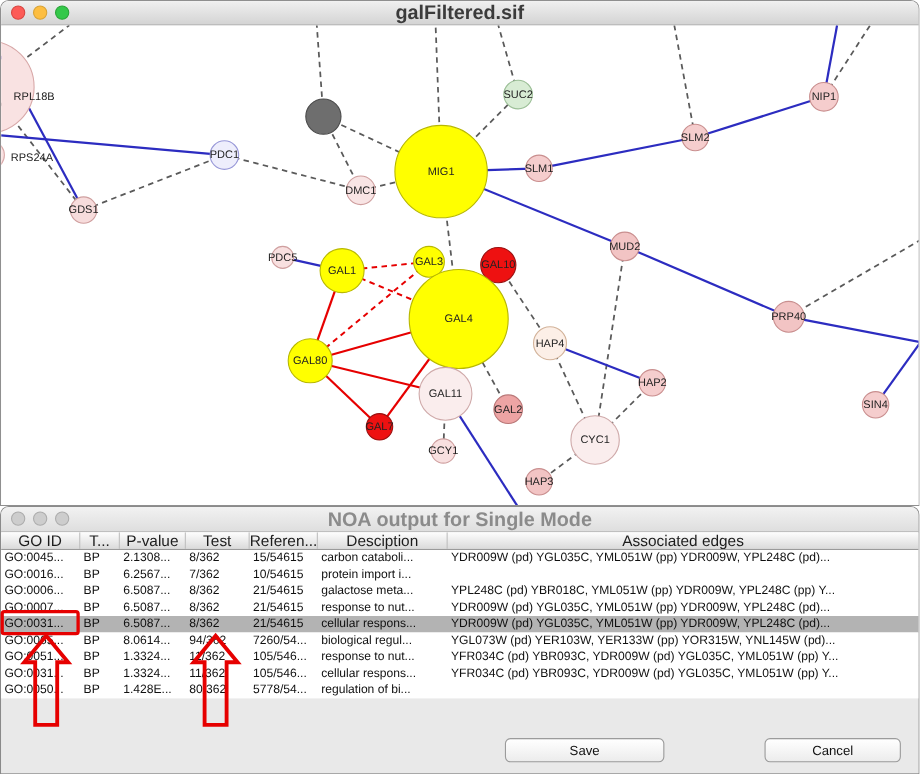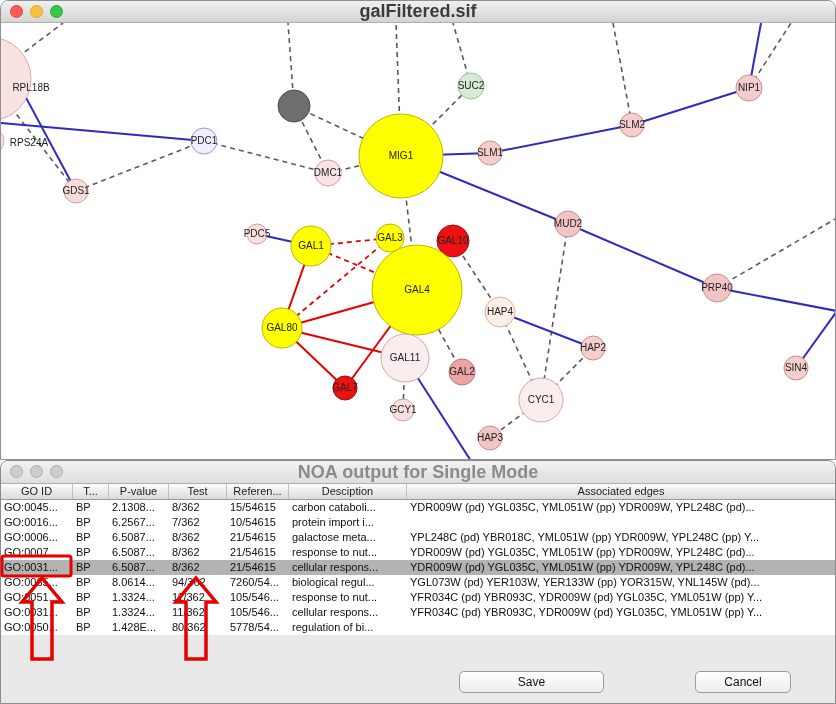--- a/index.html
+++ b/index.html
@@ -28,37 +28,37 @@
   .light.green  { background:#34c84a; border:1px solid #2aa538; }
   .light.gray   { background:#cdcdcd; border:1px solid #adadad; }
 
   #graph-svg { display:block; background:#ffffff; }
   .node-label { font-size:10px; fill:#222; text-anchor:middle; }
 
   #table { position:absolute; top:23px; left:0; right:0; background:#fff; }
   .thead, .tr { display:grid; grid-template-columns:72px 36px 60px 58px 62px 118px 1fr; }
   .thead { height:16px; background:linear-gradient(#fdfdfd,#dadada); border-bottom:1px solid #9a9a9a; }
   .th {
-    font-size:11px; color:#1c1c1c; text-align:center; line-height:15px;
+    font-size:14px; color:#1c1c1c; text-align:center; line-height:15px;
     border-right:1px solid #bfbfbf; white-space:nowrap; overflow:hidden;
   }
   .th:last-child { border-right:none; }
   .tr { height:15px; background:#fff; }
   .tr.selected { background:#b3b3b3; }
   .td { font-size:11px; line-height:15px; padding:0 3px; white-space:nowrap; overflow:hidden; color:#101010; }
 
   .footer { position:absolute; left:0; right:0; top:174px; bottom:0; background:#e9e9e9; }
   .btn {
     position:absolute; top:36px; height:22px;
     background:linear-gradient(#ffffff,#ececec);
     border:1px solid #9b9b9b; border-radius:5px;
     font-size:12px; color:#111; text-align:center; line-height:20px; cursor:default;
   }
   #save-btn   { left:458px; width:145px; }
-  #cancel-btn { left:694px; width:96px; }
+  #cancel-btn { left:694px; width:124px; }
 
   #annotation-svg { position:absolute; left:0; top:0; width:836px; height:704px; pointer-events:none; }
 </style>
 </head>
 <body>
 
 <div class="window" id="graph-window">
   <div class="titlebar">
     <div class="lights">
       <span class="light red"></span>

